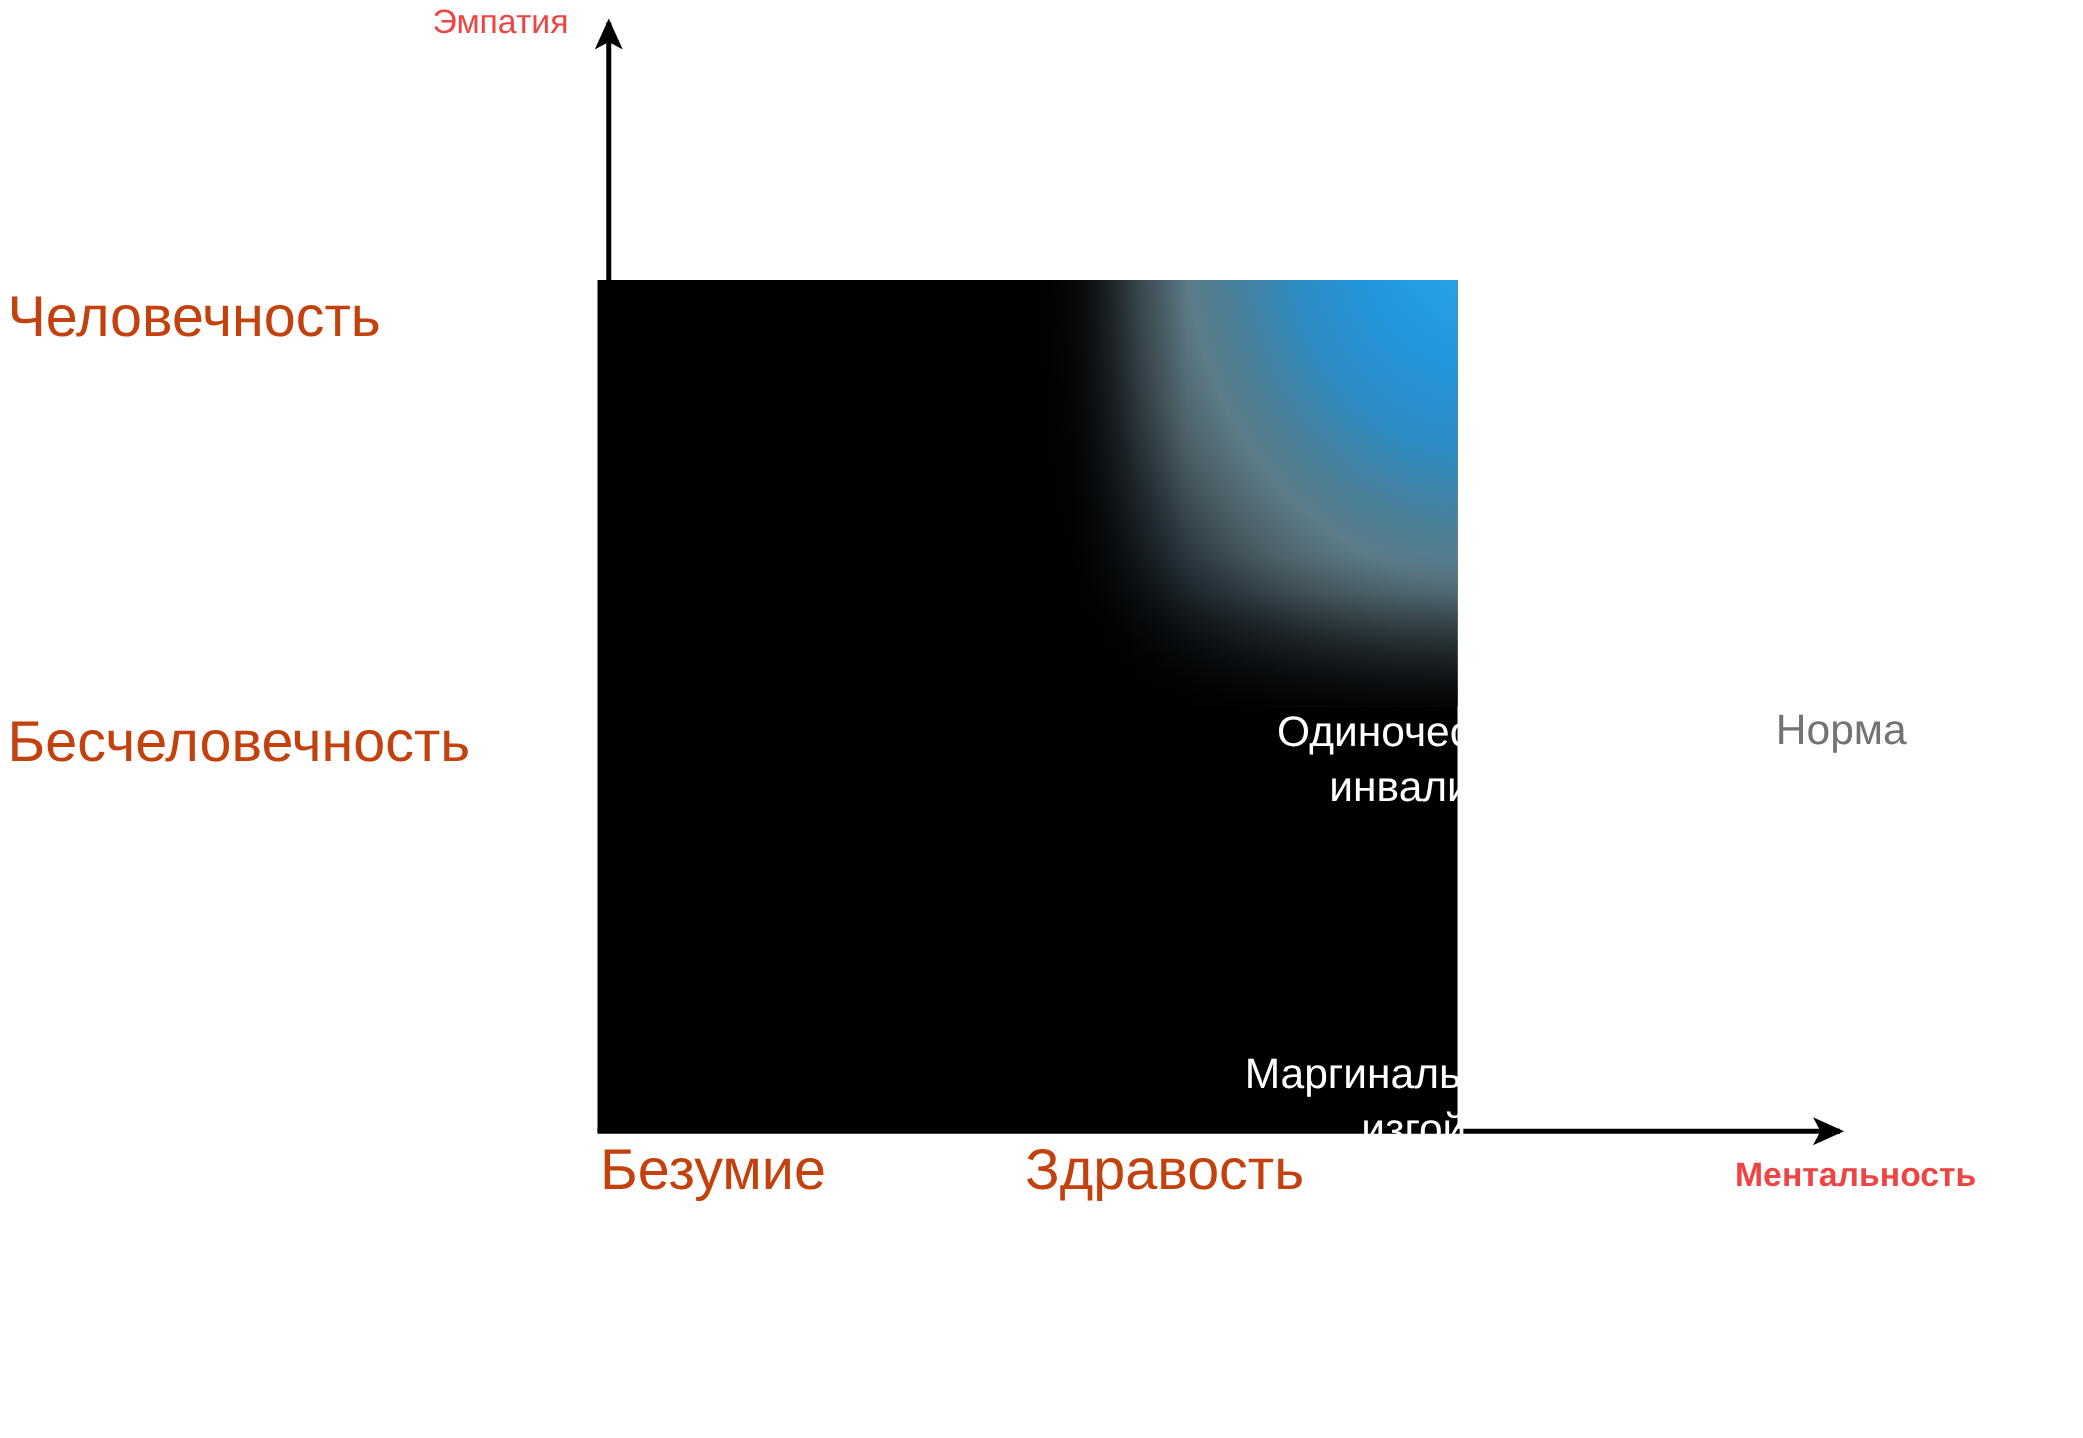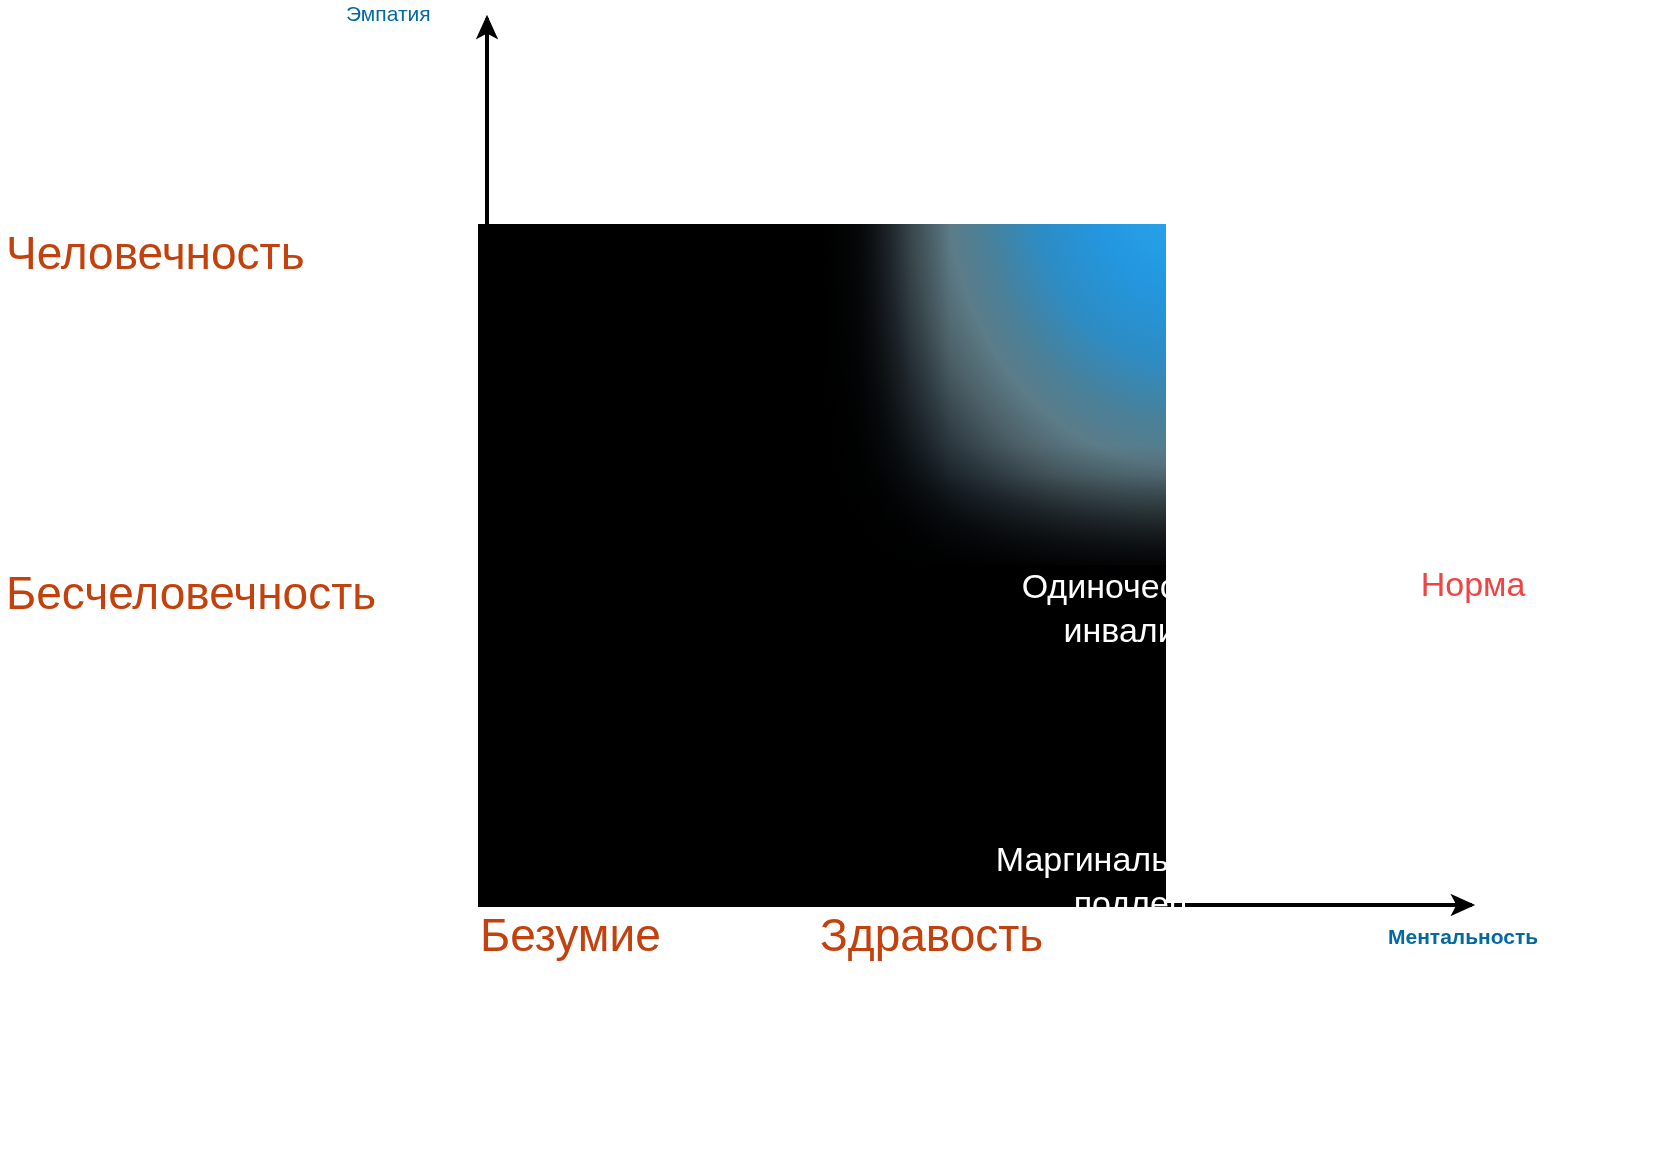--- a/index.html
+++ b/index.html
@@ -79,38 +79,38 @@
 
   
   .quad-label {
     position: absolute;
     text-align: center;
     line-height: 1.30;
     white-space: pre-line;
     font-size: 34px;
   }
   .quad-label.light { color: #ffffff; }
-  .quad-label.dark  { color: #ef4444; }
+  .quad-label.dark  { color: #737373; }
 
   #quad-label-lonely   { left: 508px; top: 340px; width: 288px; }
   #quad-label-norm     { left: 862px; top: 338px; width: 266px; }
   #quad-label-marginal { left: 490px; top: 613px; width: 326px; }
   #quad-label-egoism   { left: 836px; top: 613px; width: 336px; }
 
   
   .caption-large {
     position: absolute;
     font-size: 46px;
     color: #c2410c;
     white-space: nowrap;
   }
   .caption-small {
     position: absolute;
-    font-size: 21px;
-    color: #0369a1;
+    font-size: 27px;
+    color: #ef4444;
     white-space: nowrap;
     text-align: right;
   }
   #caption-humanity     { left: 6px;   top: 226px; }
   #caption-inhumanity   { left: 6px;   top: 566px; }
   #caption-madness      { left: 480px; top: 908px; }
   #caption-sanity       { left: 820px; top: 908px; }
   #caption-empathy      { left: 346px; top: 2px; }
   #caption-mentality    { left: 1388px; top: 925px; font-weight: bold; }
 </style>
@@ -135,21 +135,21 @@
       <div id="norm-gradient-fade-left"></div>
       <div id="norm-gradient-fade-bottom"></div>
     </div>
 
     <div class="quad-label light" id="quad-label-lonely">Одиночество,
 инвалид</div>
 
     <div class="quad-label dark" id="quad-label-norm">Норма</div>
 
     <div class="quad-label light" id="quad-label-marginal">Маргинальность,
-подлец</div>
+изгой</div>
 
     <div class="quad-label light" id="quad-label-egoism">Эгоизм, подлец</div>
   </div>
 
   <div class="caption-large" id="caption-humanity">Человечность</div>
 
   <div class="caption-large" id="caption-madness">Безумие</div>
 
   <div class="caption-large" id="caption-inhumanity">Бесчеловечность</div>
 

